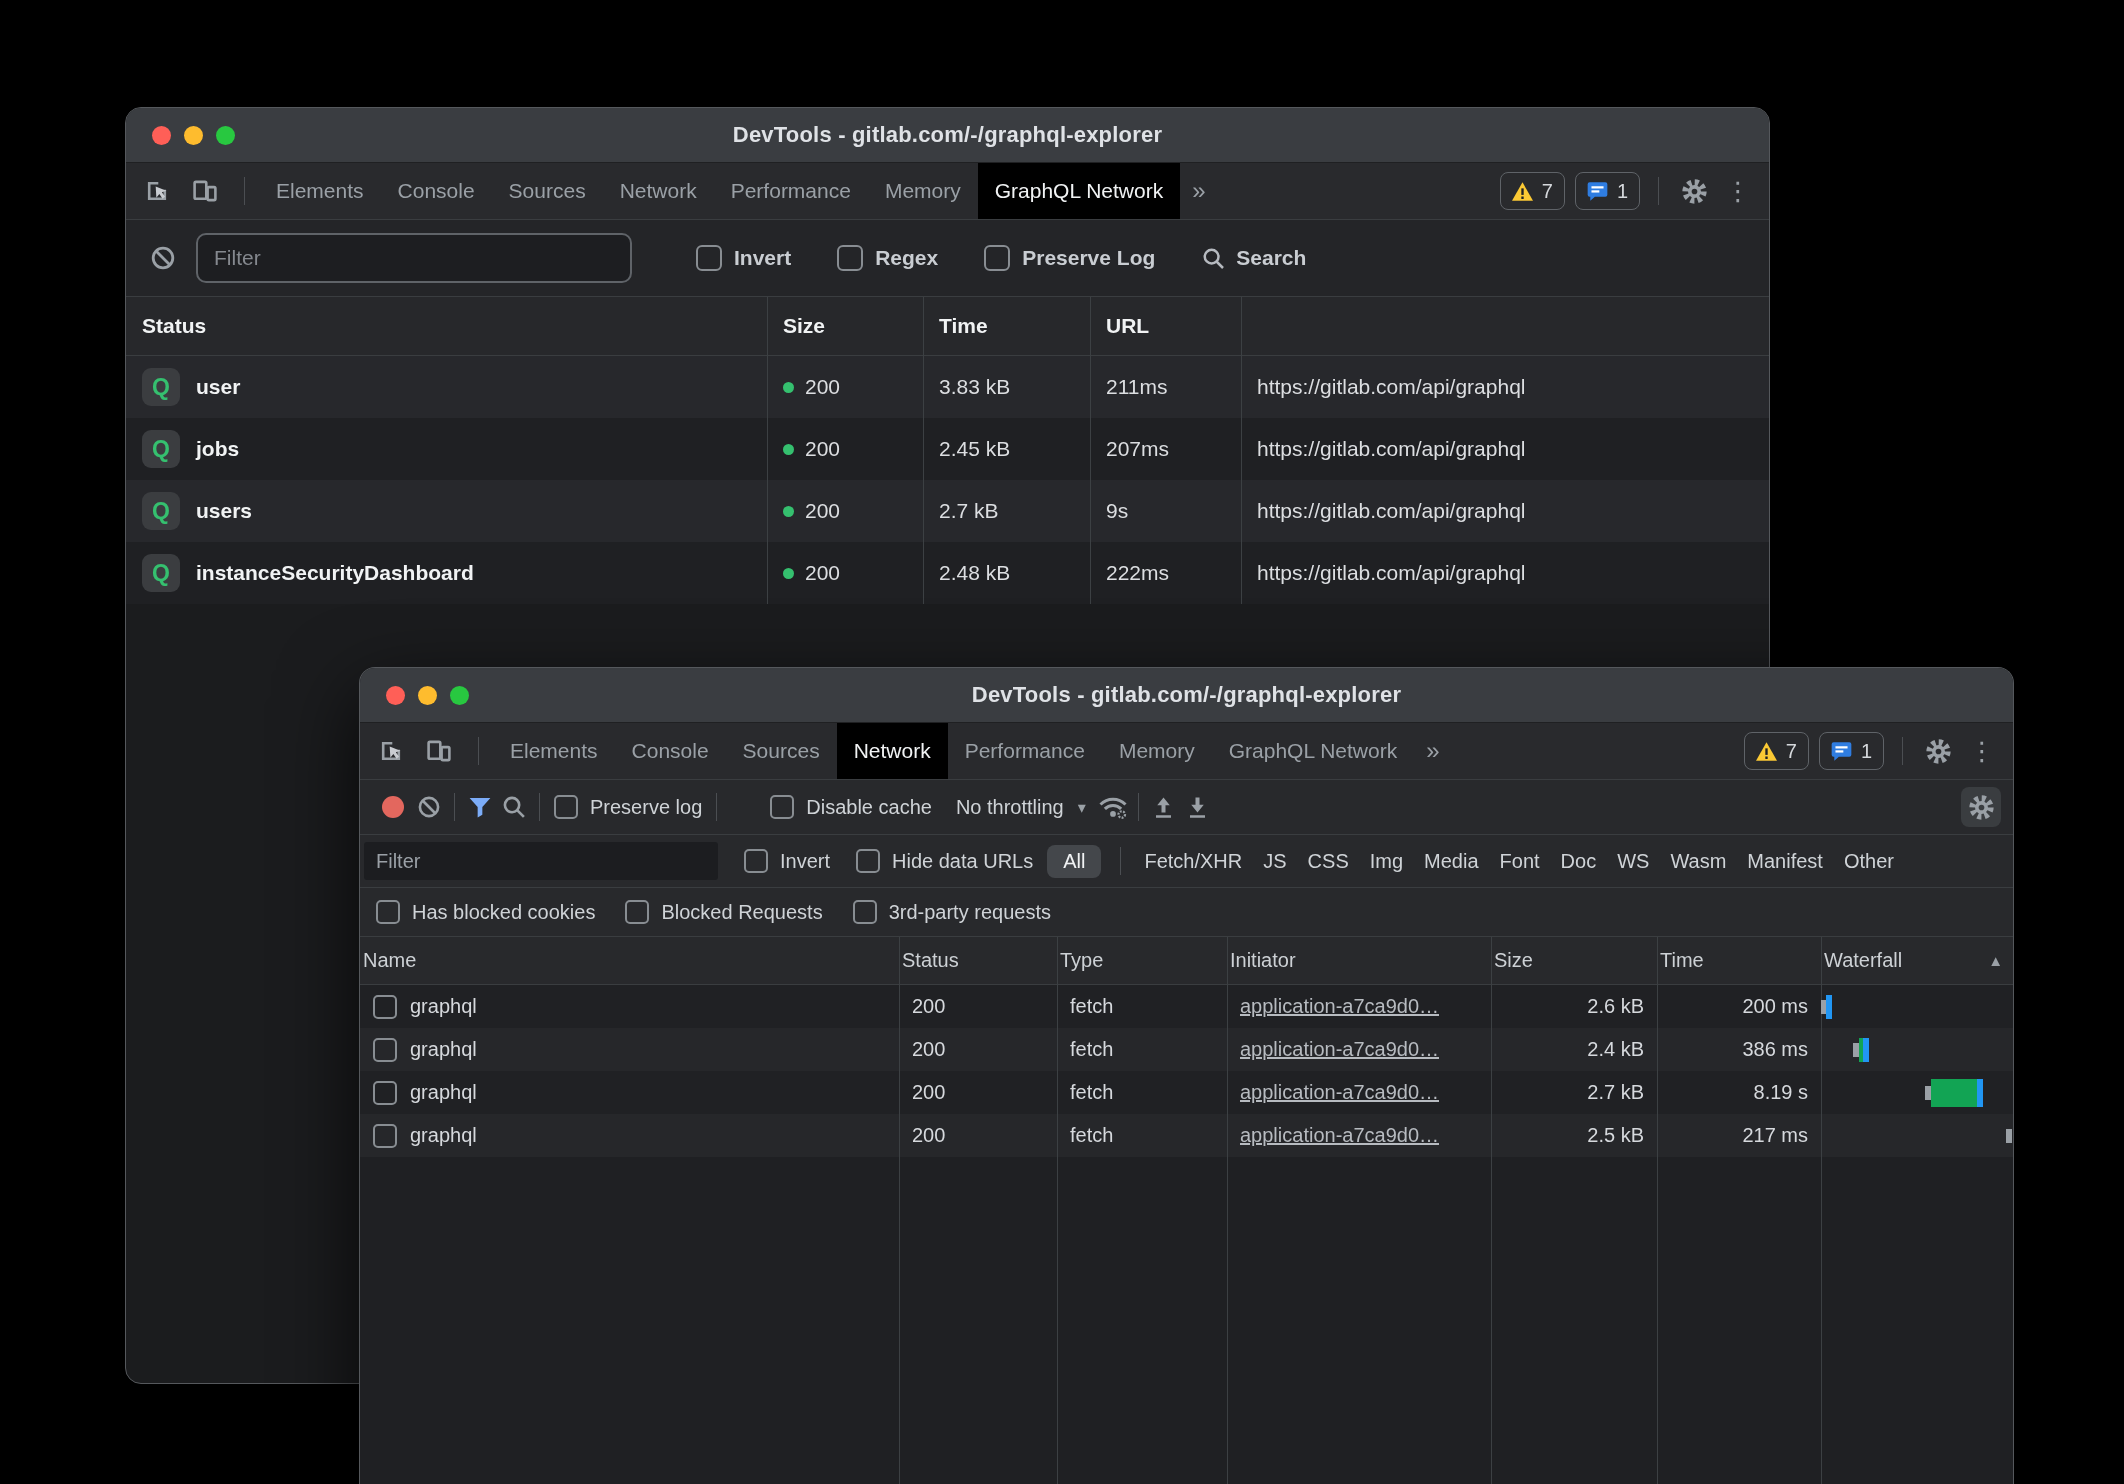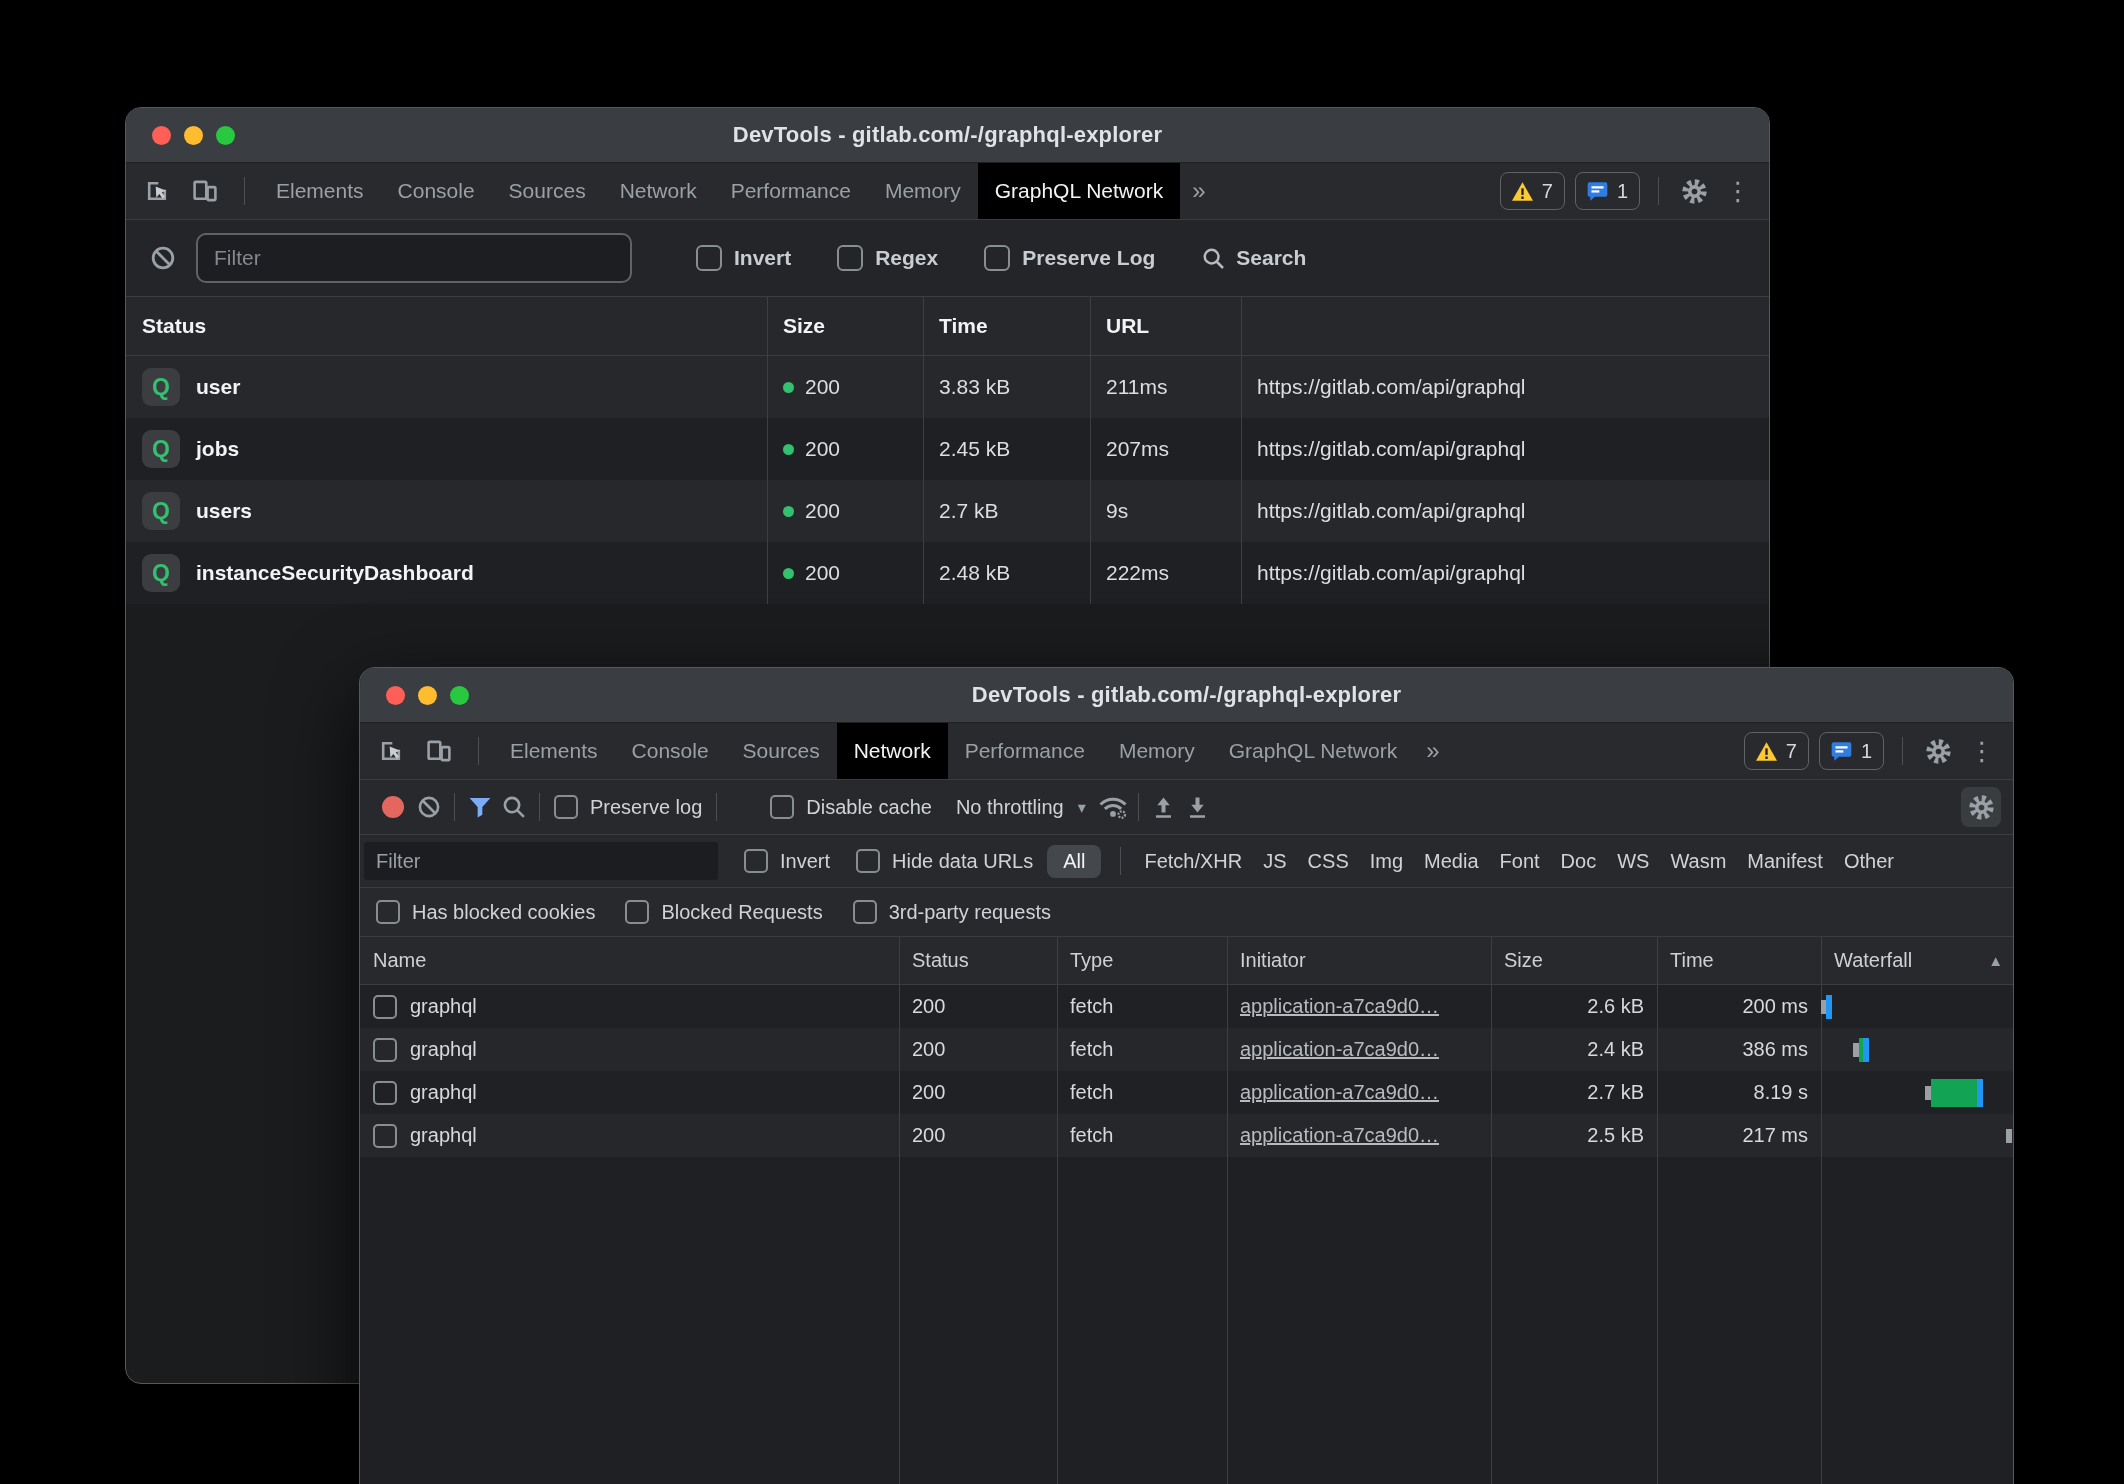--- a/index.html
+++ b/index.html
@@ -71,21 +71,21 @@
   .f-filterrow .chk{font-size:20px;color:#cfd3d7;margin-left:26px;}
   .typelist{display:flex;align-items:center;margin-left:18px;gap:21px;font-size:20px;color:#cfd3d7;white-space:nowrap;}
   .typelist .type.selpill{background:#44474b;color:#f1f3f4;border-radius:8px;padding:5px 16px;margin:0 -4px;}
   
   .f-optrow{height:48px;background:#28292c;display:flex;align-items:center;gap:30px;padding:0 16px;
             border-bottom:1px solid #3a3d40;font-size:20px;color:#cfd3d7;}
   
   .f-table{position:relative;height:554px;background:#1f2023;}
   .f-grid{display:grid;grid-template-columns:539px 158px 170px 264px 166px 164px 1fr;}
   .f-header{height:47px;background:#28292c;border-bottom:1px solid #3a3d40;font-size:20px;color:#cdd1d5;}
-  .f-header .cell{display:flex;align-items:center;padding:0 13px;}
+  .f-header .cell{display:flex;align-items:center;padding:0 3px;}
   .f-header .cell.wf{justify-content:space-between;padding-right:10px;}
   .sortglyph{font-size:15px;color:#9aa0a6;}
   .f-row{height:43px;font-size:20px;color:#d6d9dd;}
   .f-row .cell{display:flex;align-items:center;padding:0 13px;overflow:hidden;white-space:nowrap;}
   .f-row.odd{background:#202124;}
   .f-row.even{background:#26272a;}
   .f-row .cell.num{justify-content:flex-end;}
   .namecell .cb{margin-right:13px;}
   .initlink{color:#b7bbc0;text-decoration:underline;overflow:hidden;text-overflow:ellipsis;}
   .wfcell{position:relative;padding:0 !important;}

